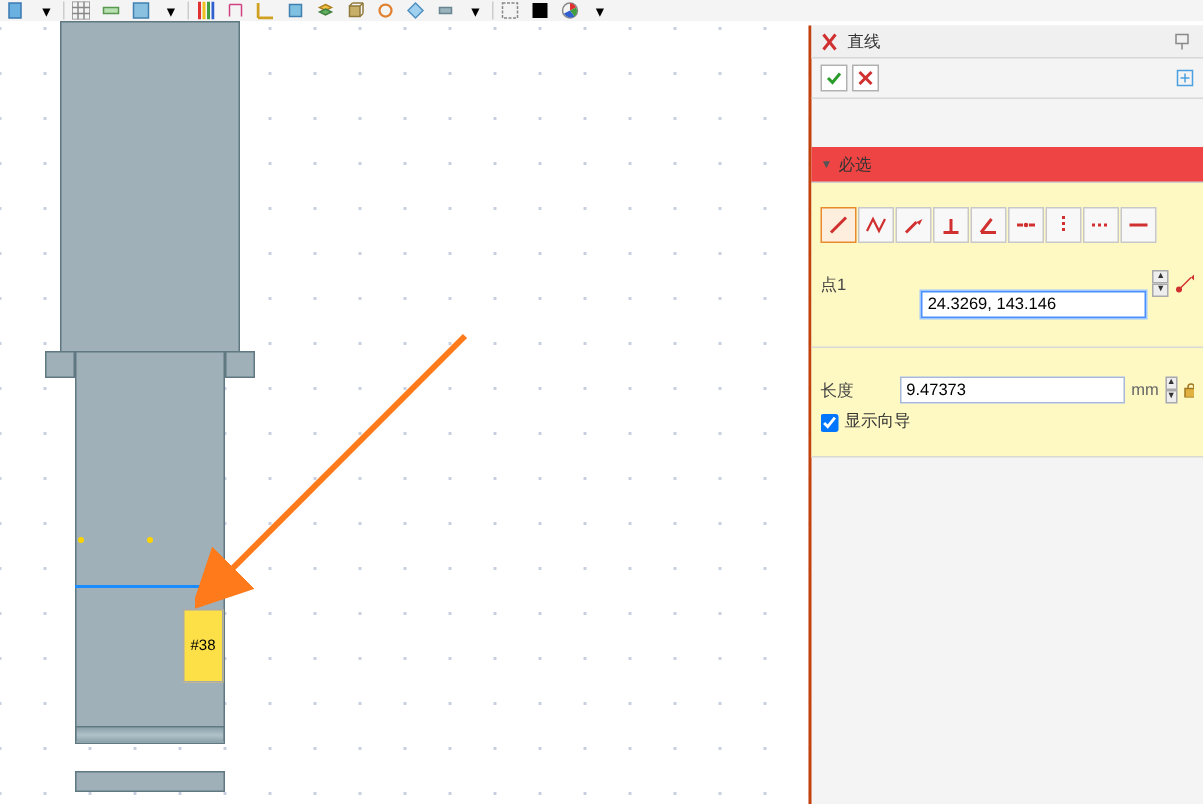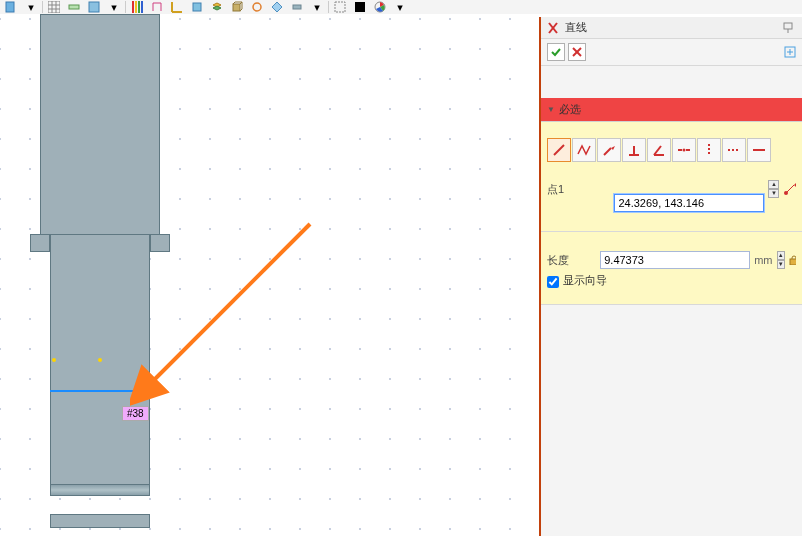--- a/index.html
+++ b/index.html
@@ -13,21 +13,21 @@
   .dotgrid { width: 100%; height: 100%; background-image: radial-gradient(circle, #c8d0e0 1px, transparent 1px); background-size: 30px 30px; background-position: 15px 20px; }
 
   .part { position: absolute; background: #9fb0b8; border: 1px solid #5f7882; }
   .part.top { top: 0; left: 40px; width: 120px; height: 234px; }
   .part.mid { top: 220px; left: 50px; width: 100px; height: 260px; }
   .part.step-l { top: 220px; left: 30px; width: 20px; height: 18px; }
   .part.step-r { top: 220px; left: 150px; width: 20px; height: 18px; }
   .part.band { top: 470px; left: 50px; width: 100px; height: 12px; background: linear-gradient(#8aa0aa,#b0c2c8,#8aa0aa); }
   .part.bot { top: 500px; left: 50px; width: 100px; height: 14px; }
   .blue-line { position: absolute; top: 376px; left: 50px; width: 100px; height: 0; border-top: 2px solid #1a8cff; }
-  .tag { position: absolute; top: 392px; left: 122px; background: #f0abfc; border: 1px solid #aaa; padding: 1px 4px; font-size: 10px; }
+  .tag { position: absolute; top: 392px; left: 122px; background: #fde047; border: 1px solid #aaa; padding: 18px 4px; font-size: 10px; }
   .arrow { position: absolute; top: 190px; left: 130px; width: 210px; height: 210px; pointer-events: none; }
   .yellow-dot { position: absolute; width: 4px; height: 4px; background: #ffd400; border-radius: 50%; }
 
   .panel { position: absolute; top: 17px; right: 0; width: 263px; height: 536px; background: #f4f4f4; border-left: 2px solid #c2410c; font-size: 11px; color: #333; }
   .panel * { font-size: 11px; }
   .panel-title { display: flex; align-items: center; padding: 3px 6px; border-bottom: 1px solid #d8d8d8; background: #f0f0f0; }
   .panel-title .ic { width: 14px; height: 14px; margin-right: 4px; }
   .panel-title .pin { margin-left: auto; width: 14px; height: 12px; }
   .panel-okrow { display: flex; align-items: center; padding: 4px 6px; border-bottom: 1px solid #d8d8d8; }
   .panel-okrow .ok { width: 18px; height: 18px; border: 1px solid #b0b0b0; display: flex; align-items: center; justify-content: center; margin-right: 3px; background: #fff; }

